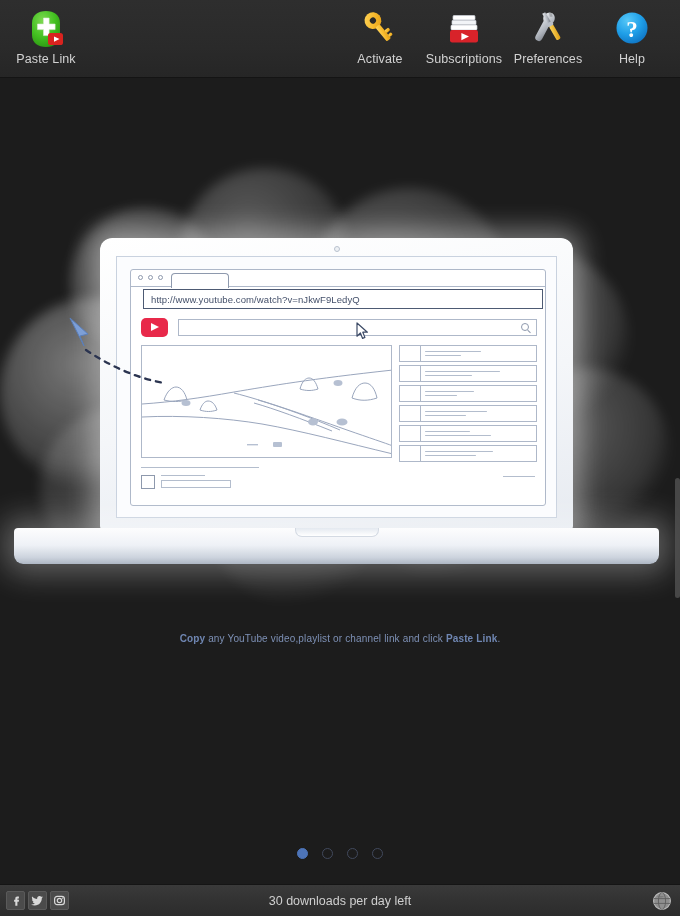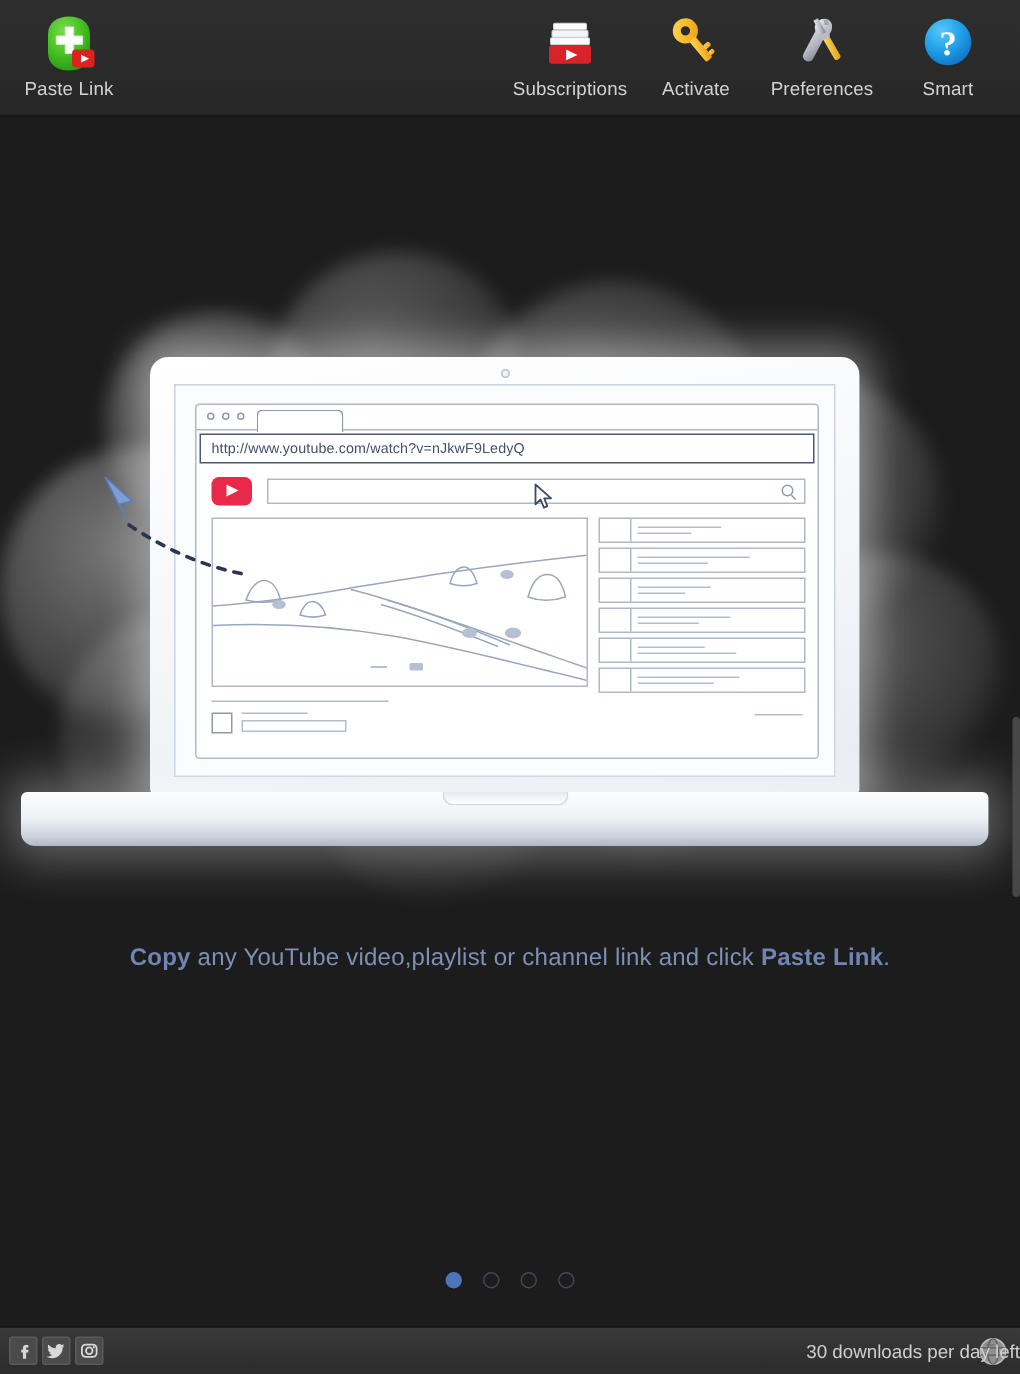--- a/index.html
+++ b/index.html
@@ -151,21 +151,21 @@
     position: absolute;
     left: 40px; top: 3px;
     width: 58px; height: 15px;
     border: 1px solid #8e99ad;
     border-bottom: none;
     border-radius: 4px 4px 0 0;
     background: #fff;
   }
   #urlbar {
     position: relative;
-    margin: 2px 2px 0 2px;
+    margin: 2px 2px 0 12px;
     height: 20px;
     border: 1.4px solid #4d5a73;
     display: flex;
     align-items: center;
     padding-left: 7px;
     background: #fff;
   }
   #urltext {
     font-family: "Liberation Sans", sans-serif;
     font-size: 9.5px;
@@ -259,21 +259,21 @@
 
   
   #arrowSvg { position: absolute; left: 0; top: 0; width: 645px; height: 425px; overflow: visible; pointer-events: none; }
 
   
   #caption {
     position: absolute;
     left: 0; top: 550px;
     width: 680px;
     text-align: center;
-    font-size: 16px;
+    font-size: 10px;
     line-height: 22px;
     color: #7d90b5;
     letter-spacing: 0.15px;
   }
   #caption b { color: #6f86b2; font-weight: bold; }
 
   
   #dots {
     position: absolute;
     left: 0; top: 770px;
@@ -308,21 +308,21 @@
     border-radius: 2px;
     display: flex; align-items: center; justify-content: center;
     color: #d8d8d8;
     font-size: 12px;
     font-weight: bold;
     line-height: 1;
   }
   #statustext {
     position: absolute;
     left: 0; width: 680px;
-    text-align: right;
+    text-align: center;
     font-size: 12.5px;
     color: #cfcfcf;
   }
   #globe {
     margin-left: auto;
     margin-right: 8px;
     width: 20px; height: 20px;
   }
 
   
@@ -360,33 +360,20 @@
             <path d="M30 29.5 l5.5 2.6 l-5.5 2.6 z" fill="#ffffff"></path>
           </svg>
         </div>
         <span class="tb-label">Paste Link</span>
       </div>
 
 
     </div>
 
     <div class="tb-right">
-
-      <div class="tb-item">
-        <div class="tb-icon">
-          <svg width="44" height="44" viewBox="0 0 44 44">
-            <rect x="11" y="8.5" width="22" height="4.4" rx="1" fill="#ffffff" stroke="#cfd3da" stroke-width="0.7"></rect>
-            <rect x="10" y="13.2" width="24" height="4.6" rx="1" fill="#f2f4f7" stroke="#cfd3da" stroke-width="0.7"></rect>
-            <rect x="9" y="18.1" width="26" height="4.8" rx="1" fill="#ffffff" stroke="#cfd3da" stroke-width="0.7"></rect>
-            <rect x="8" y="23" width="28" height="12.5" rx="2.2" fill="#d8232a"></rect>
-            <path d="M19.4 26 l7.6 3.6 l-7.6 3.6 z" fill="#ffffff"></path>
-          </svg>
-        </div>
-        <span class="tb-label">Subscriptions</span>
-      </div>
 
       <div class="tb-item">
         <div class="tb-icon">
           <svg width="44" height="44" viewBox="0 0 44 44">
             <defs>
               <linearGradient id="gKey" x1="0" y1="0" x2="1" y2="1">
                 <stop offset="0%" stop-color="#ffd75e"></stop>
                 <stop offset="55%" stop-color="#f7b92c"></stop>
                 <stop offset="100%" stop-color="#e09a12"></stop>
               </linearGradient>
@@ -394,20 +381,33 @@
             <g transform="rotate(-40 22 22)">
               <circle cx="22" cy="11" r="8.4" fill="url(#gKey)"></circle>
               <circle cx="22" cy="11" r="3.1" fill="#2a2a2a"></circle>
               <rect x="19.3" y="18" width="5.4" height="18" rx="1.4" fill="url(#gKey)"></rect>
               <rect x="24.3" y="26" width="5" height="3.4" rx="1.2" fill="url(#gKey)"></rect>
               <rect x="24.3" y="31.4" width="4" height="3.1" rx="1.2" fill="url(#gKey)"></rect>
             </g>
           </svg>
         </div>
         <span class="tb-label">Activate</span>
+      </div>
+
+      <div class="tb-item">
+        <div class="tb-icon">
+          <svg width="44" height="44" viewBox="0 0 44 44">
+            <rect x="11" y="8.5" width="22" height="4.4" rx="1" fill="#ffffff" stroke="#cfd3da" stroke-width="0.7"></rect>
+            <rect x="10" y="13.2" width="24" height="4.6" rx="1" fill="#f2f4f7" stroke="#cfd3da" stroke-width="0.7"></rect>
+            <rect x="9" y="18.1" width="26" height="4.8" rx="1" fill="#ffffff" stroke="#cfd3da" stroke-width="0.7"></rect>
+            <rect x="8" y="23" width="28" height="12.5" rx="2.2" fill="#d8232a"></rect>
+            <path d="M19.4 26 l7.6 3.6 l-7.6 3.6 z" fill="#ffffff"></path>
+          </svg>
+        </div>
+        <span class="tb-label">Subscriptions</span>
       </div>
 
       <div class="tb-item">
         <div class="tb-icon">
           <svg width="44" height="44" viewBox="0 0 44 44">
             <defs>
               <linearGradient id="gSteel" x1="0" y1="0" x2="1" y2="1">
                 <stop offset="0%" stop-color="#e9ecef"></stop>
                 <stop offset="60%" stop-color="#aeb3bb"></stop>
                 <stop offset="100%" stop-color="#767b84"></stop>
@@ -438,21 +438,21 @@
               <radialGradient id="gBlue" cx="36%" cy="26%" r="80%">
                 <stop offset="0%" stop-color="#57c8f7"></stop>
                 <stop offset="55%" stop-color="#1f9fe8"></stop>
                 <stop offset="100%" stop-color="#0f74c4"></stop>
               </radialGradient>
             </defs>
             <circle cx="22" cy="21" r="15.5" fill="url(#gBlue)"></circle>
             <text x="22" y="29.5" text-anchor="middle" font-family="Liberation Serif, serif" font-size="23" font-weight="bold" fill="#ffffff">?</text>
           </svg>
         </div>
-        <span class="tb-label">Smart</span>
+        <span class="tb-label">Help</span>
       </div>
 
     </div>
   </div>
 
   <div id="hero">
 
     <div id="bokeh">
       <div class="blob" style="left:-10px;  top:120px; width:190px; height:190px;"></div>
       <div class="blob" style="left:60px;   top:30px;  width:150px; height:150px; opacity:.8;"></div>

